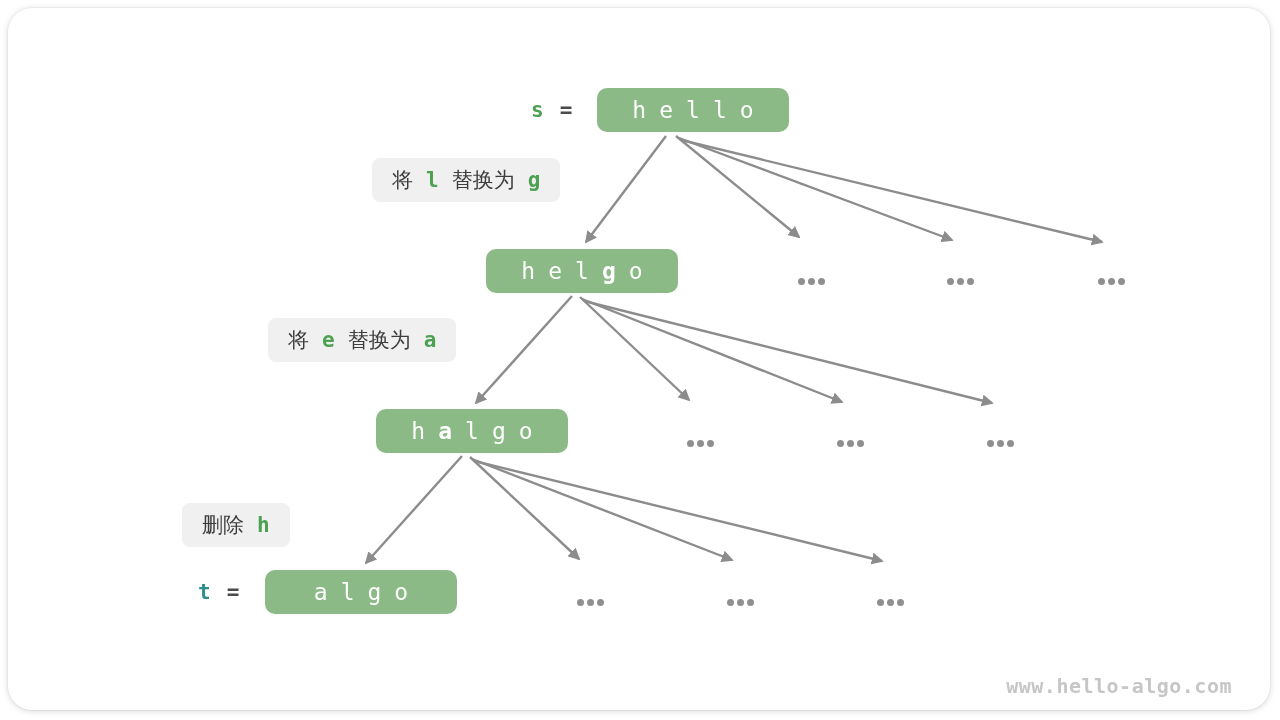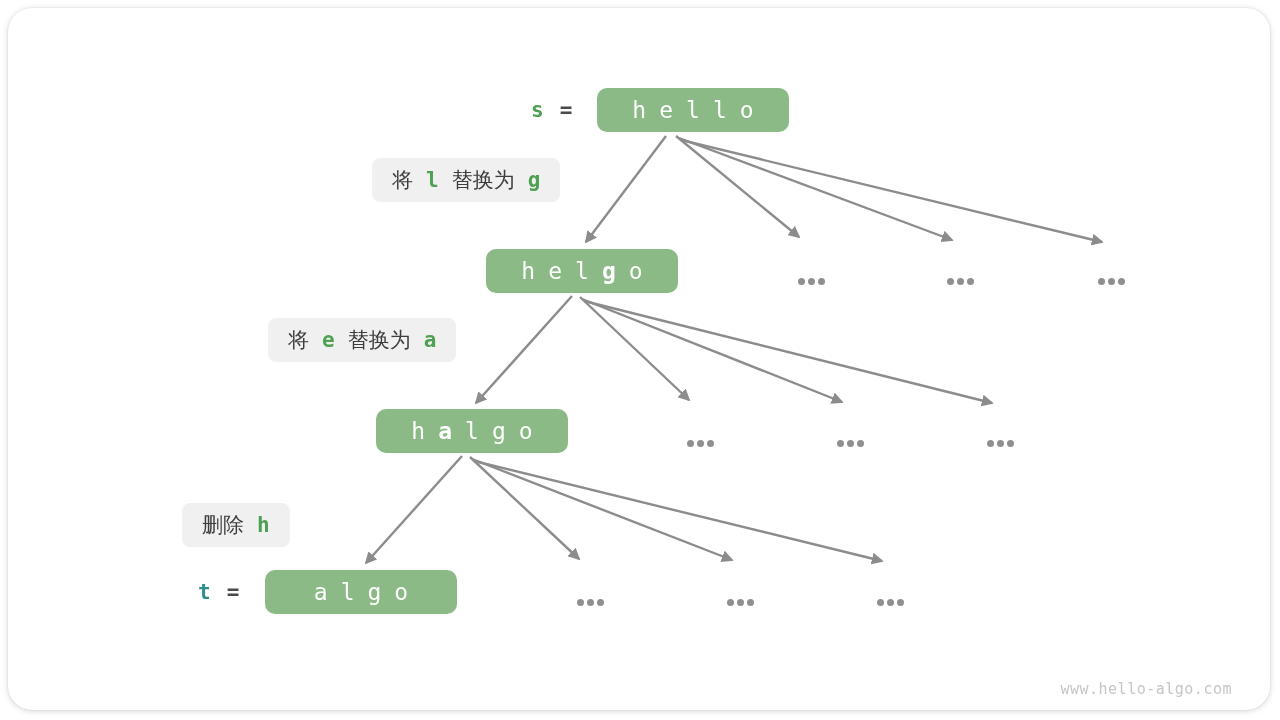--- a/index.html
+++ b/index.html
@@ -51,21 +51,21 @@
     font-family:"DejaVu Sans Mono","Liberation Mono",monospace;
     font-weight:bold;color:var(--code-green);font-size:21px;
   }
 
   .dots{position:absolute;display:flex;gap:3px;}
   .dots i{width:7px;height:7px;border-radius:50%;background:var(--dot-gray);}
 
   .watermark{
     position:absolute;right:48px;bottom:22px;
     font-family:"DejaVu Sans Mono","Liberation Mono",monospace;
-    font-size:15px;color:var(--watermark-gray);letter-spacing:.5px;
+    font-size:20px;color:var(--watermark-gray);letter-spacing:.5px;font-weight:bold;
   }
 </style>
 </head>
 <body>
 
 <div class="canvas">
   <div class="card"></div>
 
   <svg class="arrows" viewBox="0 0 1280 720">
     <defs>

